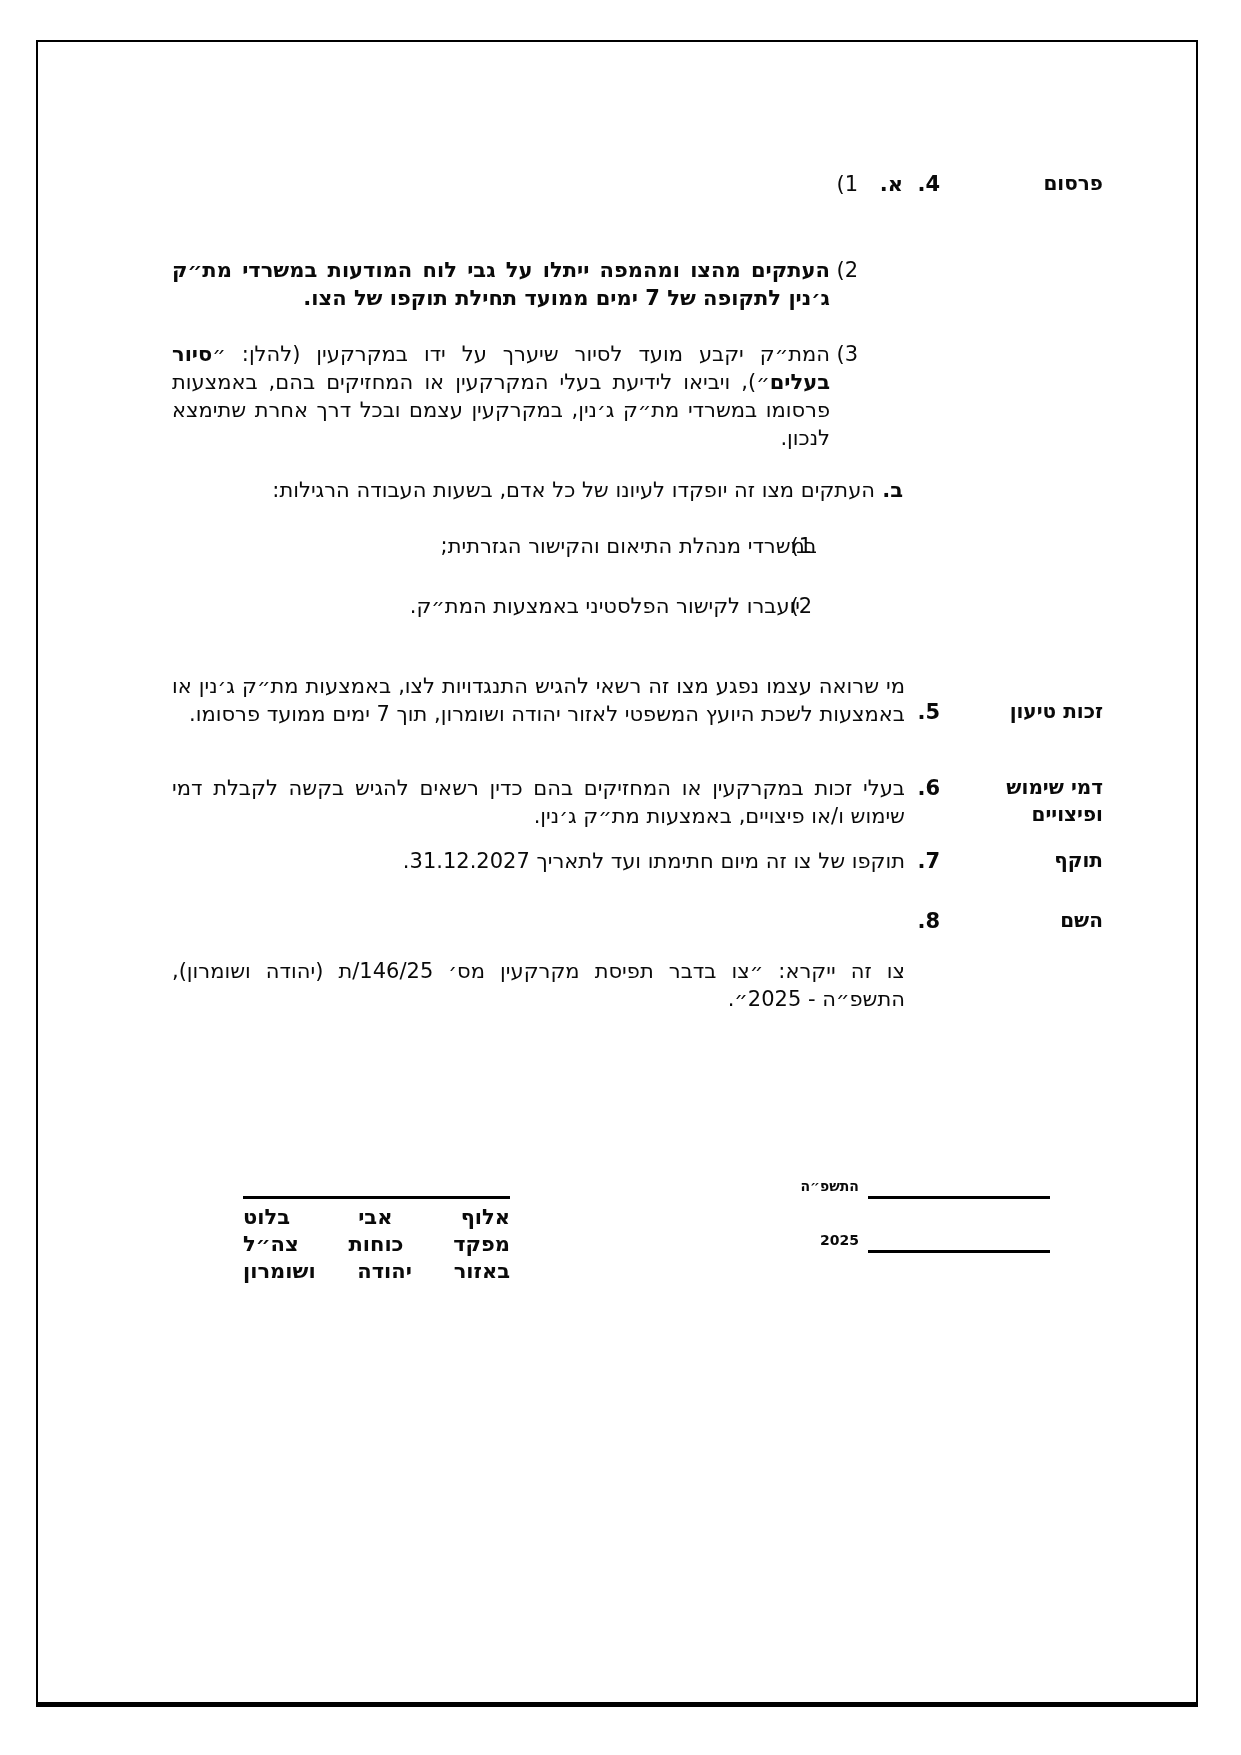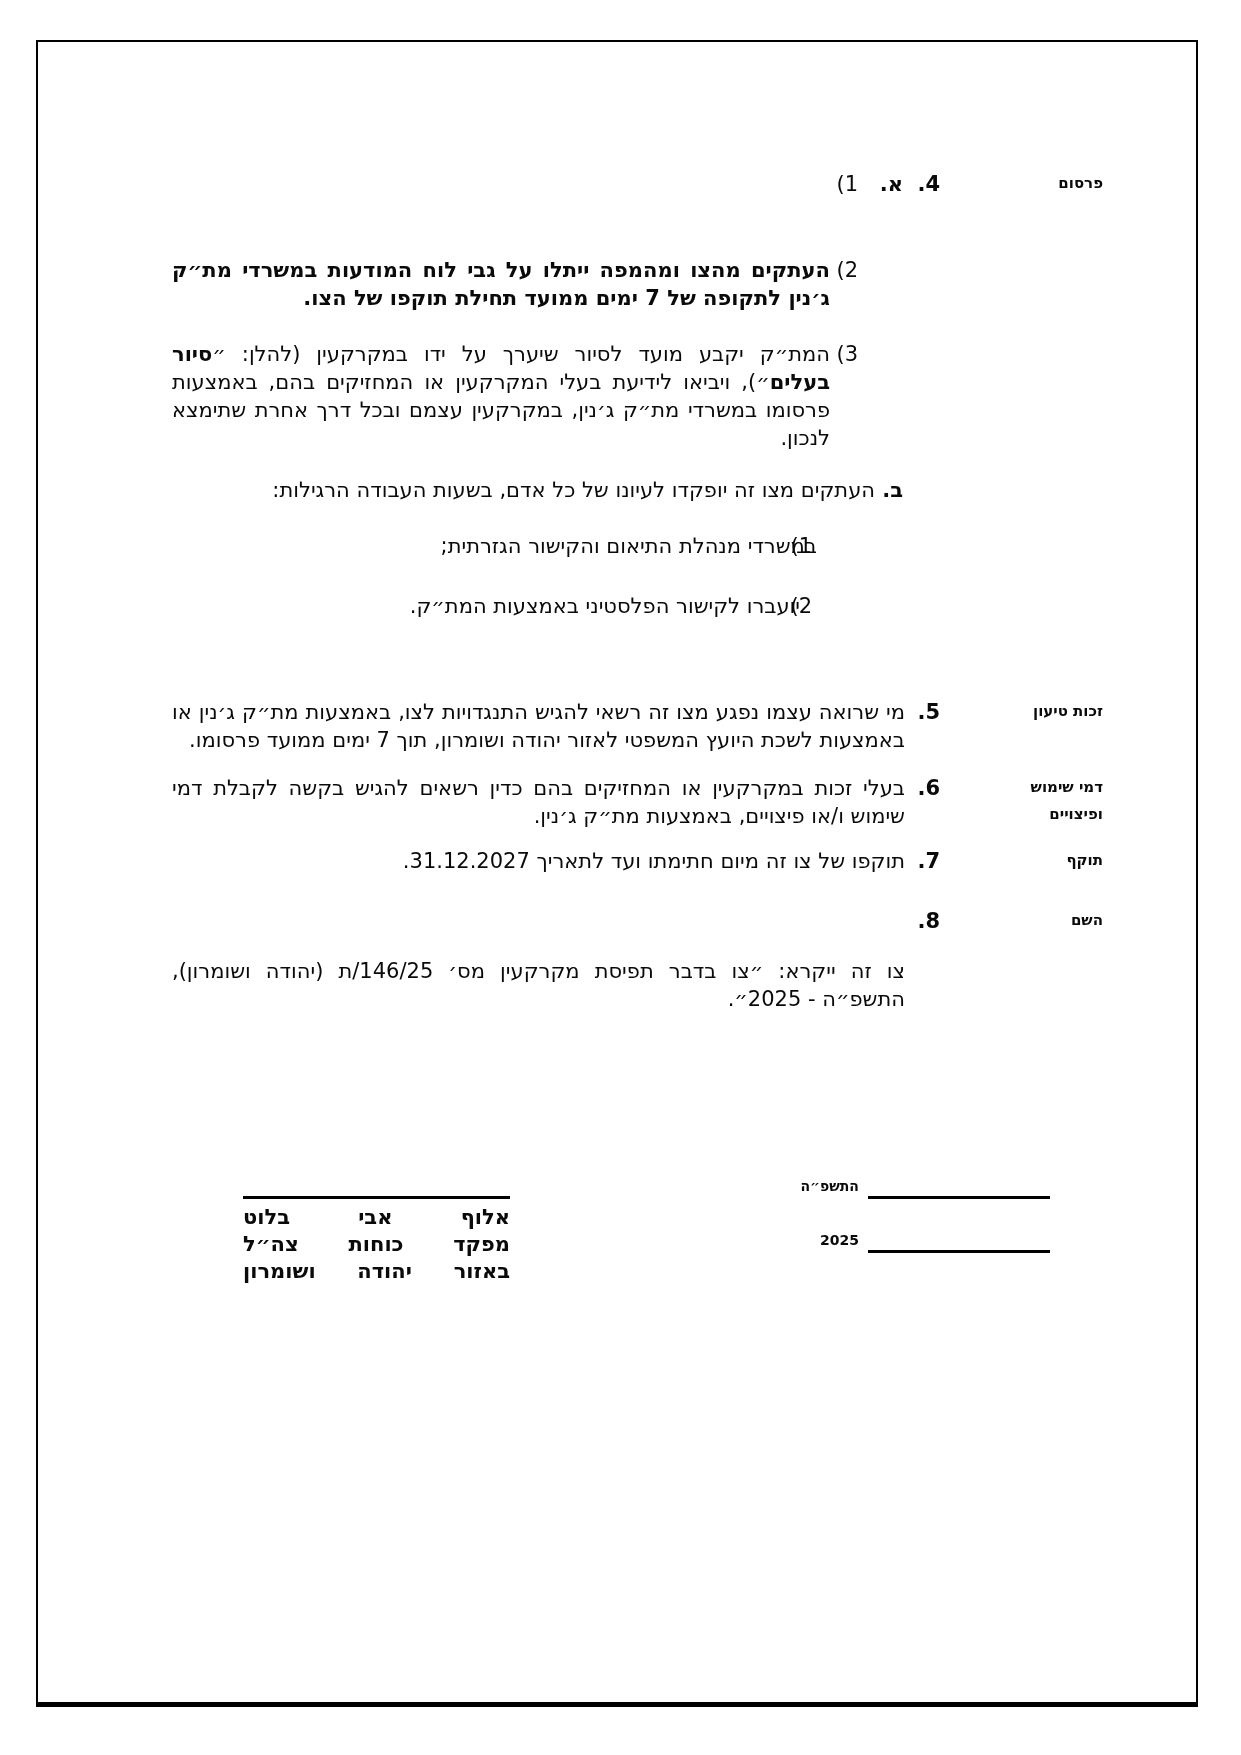--- a/index.html
+++ b/index.html
@@ -22,21 +22,21 @@
     box-sizing:content-box;
   }
   .abs { position:absolute; }
   .body-text {
     font-size:21px;
     line-height:28px;
     text-align:justify;
   }
   .nowrap { white-space:nowrap; }
   .mlabel {
-    font-size:15px;
+    font-size:20px;
     line-height:27px;
     font-weight:bold;
     text-align:right;
   }
   .secnum, .clause-letter {
     font-size:21px;
     line-height:28px;
     font-weight:bold;
     white-space:nowrap;
   }
@@ -104,21 +104,21 @@
   <div class="abs body-text nowrap" style="top:476px; right:366px;">העתקים מצו זה יופקדו לעיונו של כל אדם, בשעות העבודה הרגילות:</div>
 
   <div class="abs subnum" style="top:532px; right:429px;">1)</div>
   <div class="abs body-text nowrap" style="top:532px; right:424px;margin-left:12px;">במשרדי מנהלת התיאום והקישור הגזרתית;</div>
 
   <div class="abs subnum" style="top:592px; right:429px;">2)</div>
   <div class="abs body-text nowrap" style="top:592px; right:441px;">יועברו לקישור הפלסטיני באמצעות המת״ק.</div>
 
   <div class="abs mlabel" style="top:698px; right:138px;">זכות טיעון</div>
   <div class="abs secnum" style="top:698px; right:301px;">5.</div>
-  <div class="abs body-text" style="top:698px; right:336px; width:733px;margin-left:19px;">מי שרואה עצמו נפגע מצו זה רשאי להגיש התנגדויות לצו, באמצעות מת״ק ג׳נין או באמצעות לשכת היועץ המשפטי לאזור יהודה ושומרון, תוך 7 ימים ממועד פרסומו.</div>
+  <div class="abs body-text" style="top:672px; right:336px; width:733px;margin-left:19px;">מי שרואה עצמו נפגע מצו זה רשאי להגיש התנגדויות לצו, באמצעות מת״ק ג׳נין או באמצעות לשכת היועץ המשפטי לאזור יהודה ושומרון, תוך 7 ימים ממועד פרסומו.</div>
 
   <div class="abs mlabel" style="top:774px; right:138px; width:102px;margin-left:40px;">דמי שימוש ופיצויים</div>
   <div class="abs secnum" style="top:774px; right:301px;">6.</div>
   <div class="abs body-text" style="top:774px; right:336px; width:733px;">בעלי זכות במקרקעין או המחזיקים בהם כדין רשאים להגיש בקשה לקבלת דמי שימוש ו/או פיצויים, באמצעות מת״ק ג׳נין.</div>
 
   <div class="abs mlabel" style="top:847px; right:138px;margin-left:12px;">תוקף</div>
   <div class="abs secnum" style="top:847px; right:301px;">7.</div>
   <div class="abs body-text" style="top:847px; right:336px; width:733px;">תוקפו של צו זה מיום חתימתו ועד לתאריך 31.12.2027.</div>
 
   <div class="abs mlabel" style="top:907px; right:138px;">השם</div>

